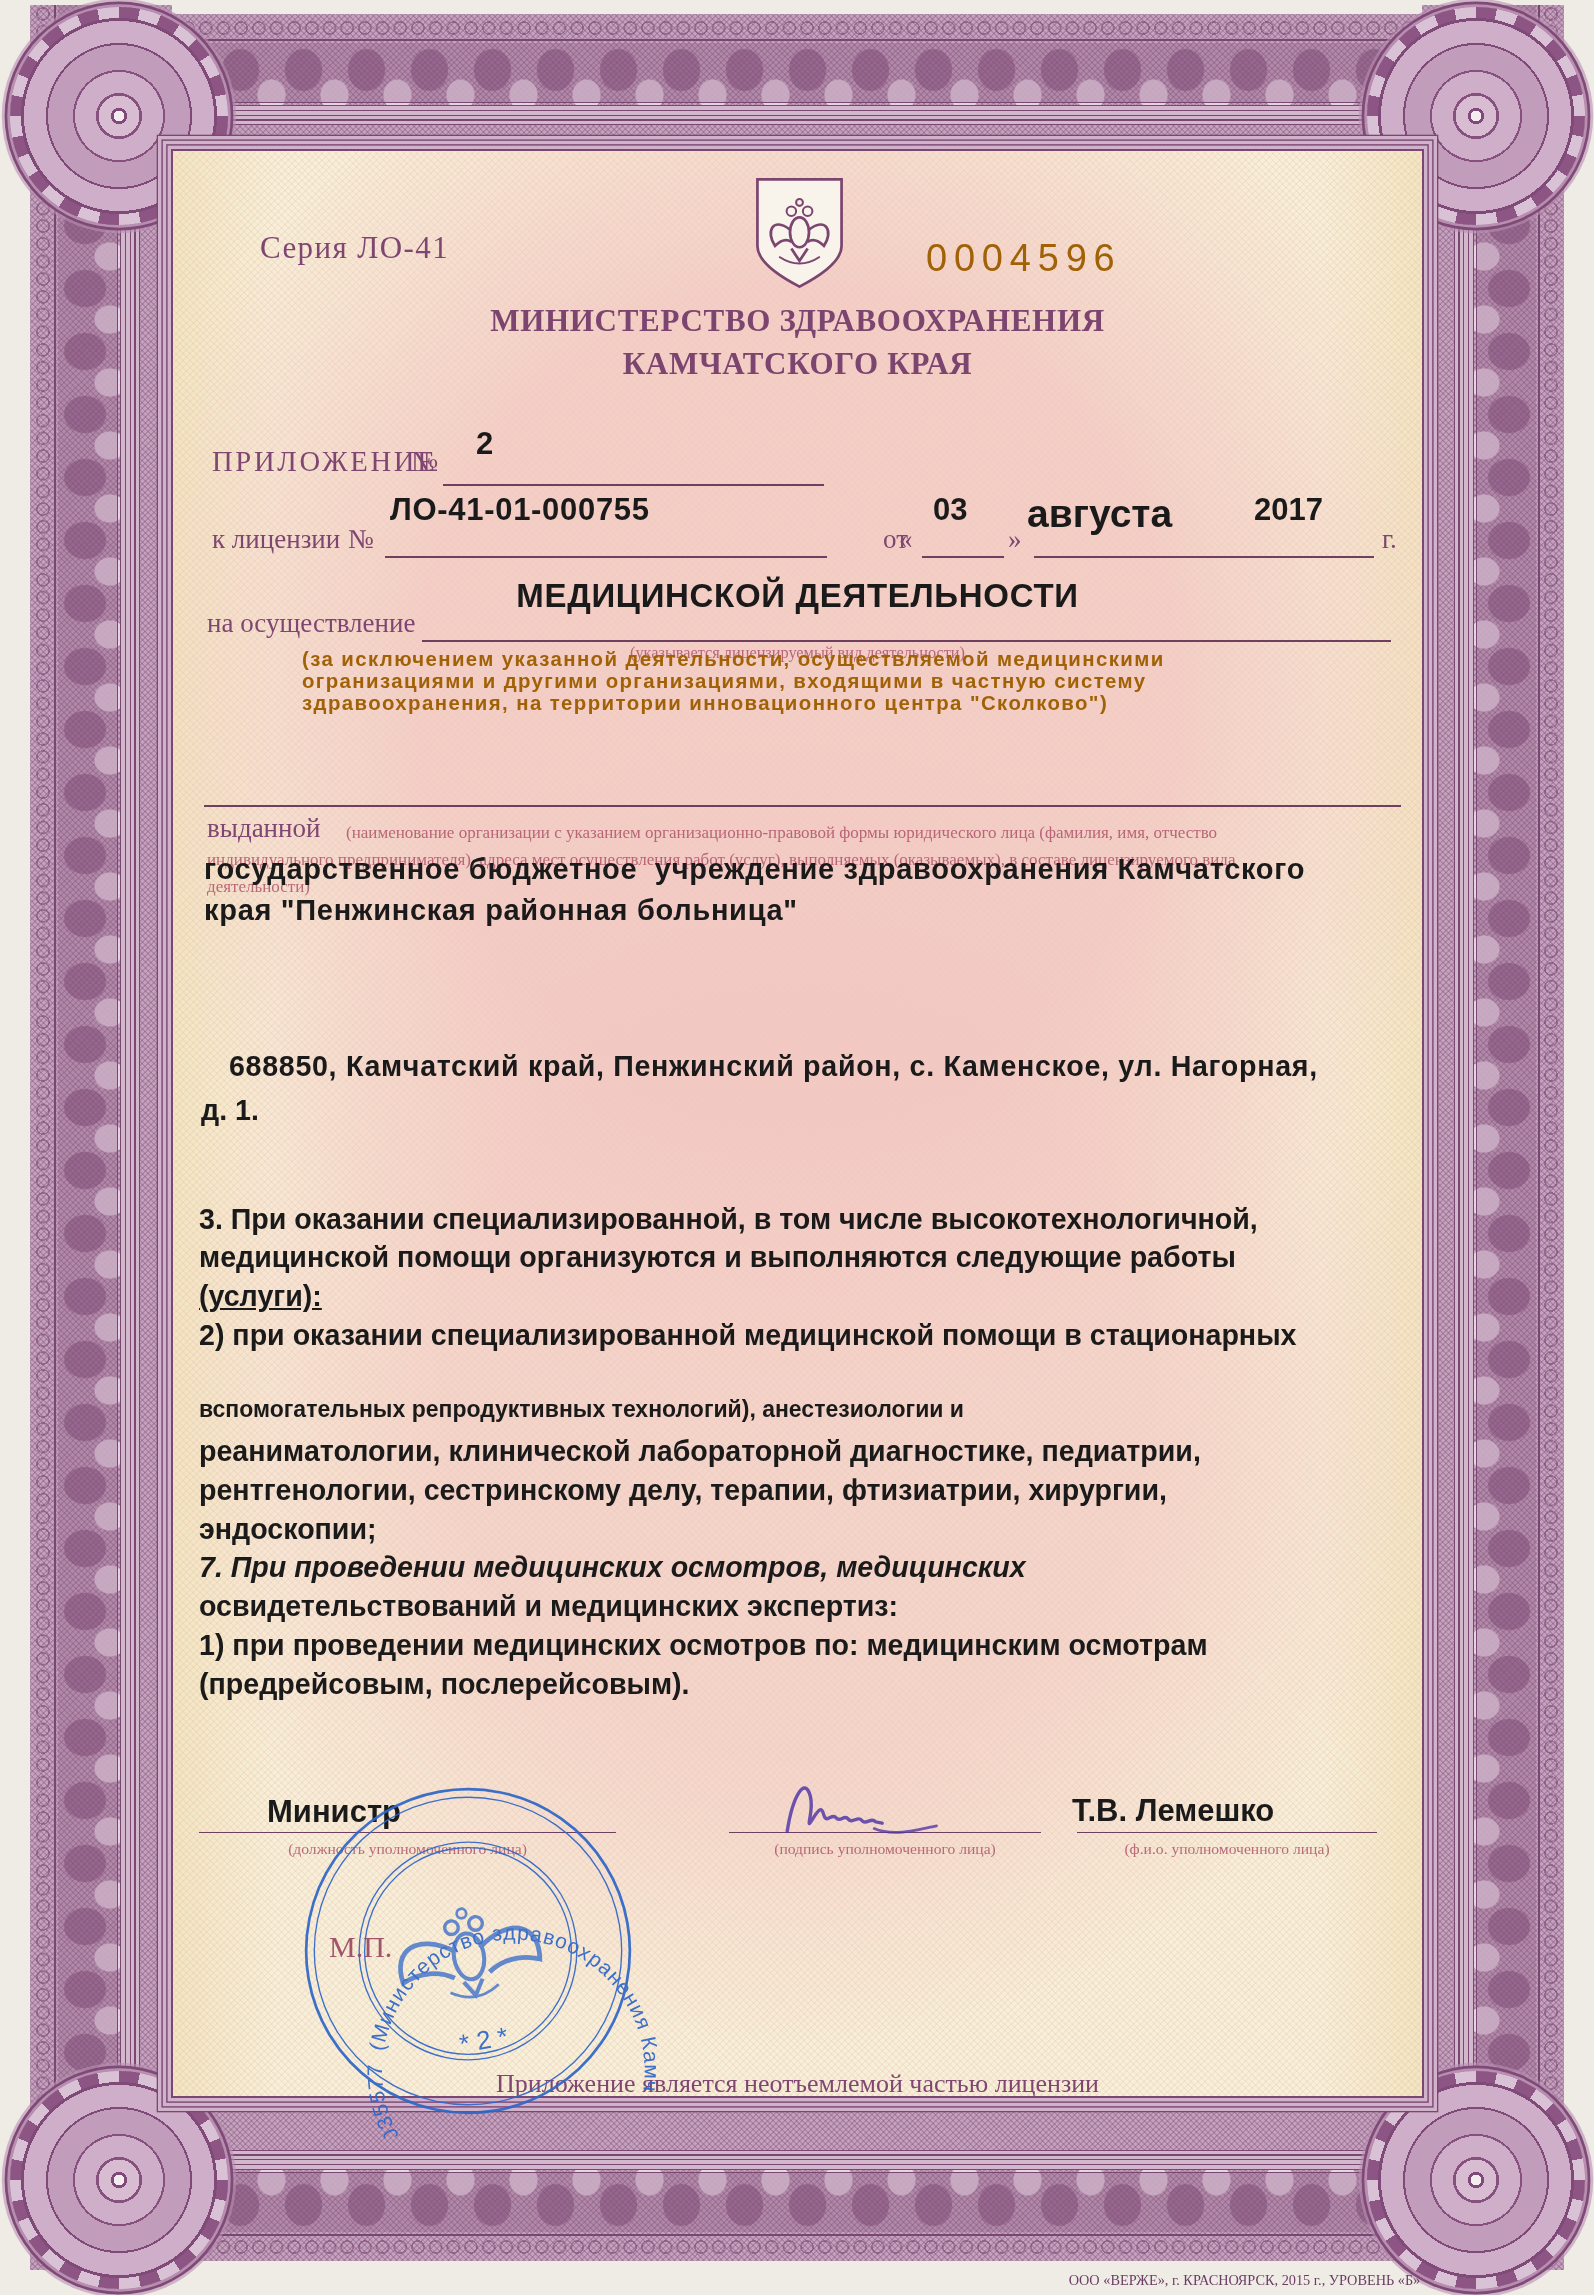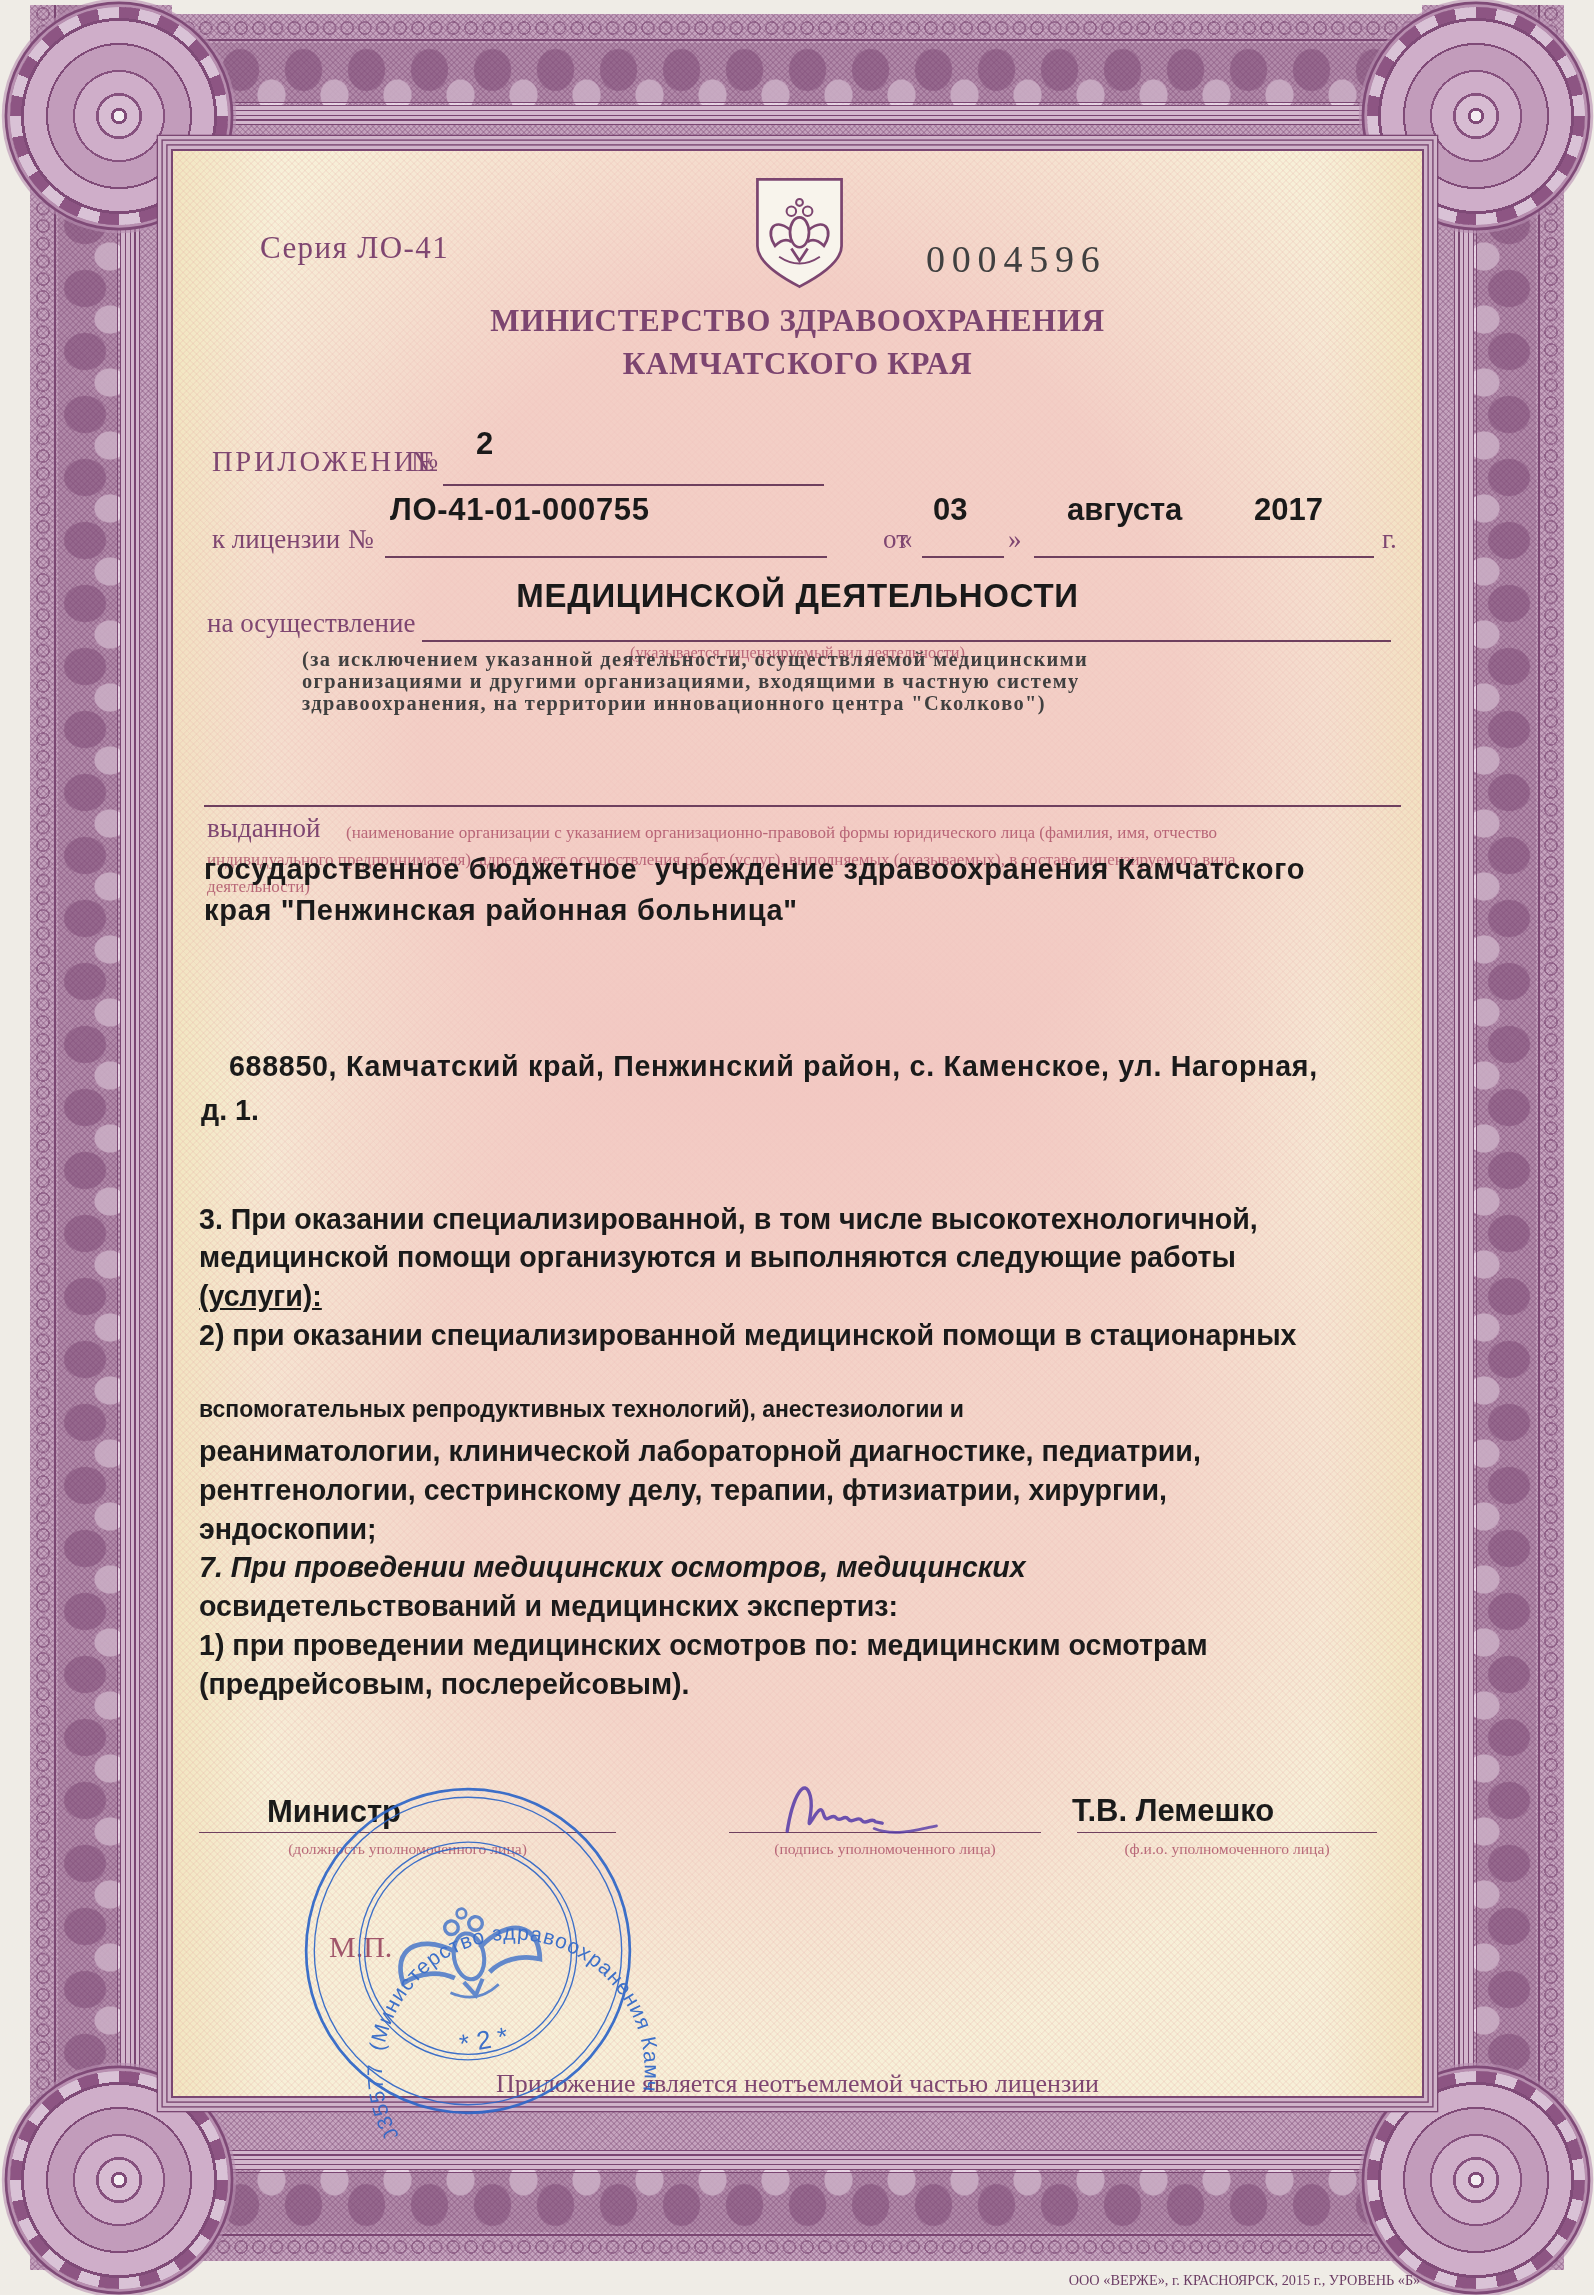--- a/index.html
+++ b/index.html
@@ -59,21 +59,21 @@
       linear-gradient(90deg,#f2e6c1 0,rgba(242,230,193,0) 102px),
       linear-gradient(-90deg,#f2e6c1 0,rgba(242,230,193,0) 102px);
     box-shadow:0 0 0 2px #7a4672,0 0 0 5.4px rgba(213,185,207,.95),0 0 0 6.8px #7a4672,0 0 0 10.2px rgba(213,185,207,.95),0 0 0 11.6px #7a4672,0 0 0 15px rgba(213,185,207,.95),0 0 0 16.3px #7a4672;
   }
 
   
   .abs{position:absolute;z-index:5;}
   .serif-label{font-family:"Liberation Serif",serif;color:#7f4671;}
   .title{font-family:"Liberation Serif",serif;color:#7c4570;font-weight:bold;letter-spacing:0.7px;}
   .typed{font-family:"Liberation Sans",sans-serif;font-weight:bold;color:#1a1a1a;}
-  .mono{font-family:Liberation Serif, serif;font-weight:bold;color:#404040;}
+  .mono{font-family:Liberation Sans, sans-serif;font-weight:bold;color:#a16207;}
   .hint{font-family:"Liberation Serif",serif;color:rgba(170,75,100,.8);}
   .fline{position:absolute;z-index:4;height:0;border-bottom:2px solid #6e3f5e;}
   .center-row{left:173px;width:1249px;text-align:center;}
   .pre{white-space:pre;}
 
   .stamp{position:absolute;left:298px;top:1781px;width:340px;height:340px;z-index:6;opacity:.92;transform:rotate(-10deg);}
   .sig-ink{position:absolute;left:775px;top:1766px;z-index:6;}
   .emblem{position:absolute;left:752px;top:175px;z-index:5;}
 </style>
 </head>
@@ -121,21 +121,21 @@
   <div class="abs serif-label" style="left:212px;top:524px;font-size:27px;">к лицензии</div>
   <div class="abs serif-label" style="left:348px;top:524px;font-size:27px;">№</div>
   <div class="abs typed" style="left:390px;top:492px;font-size:31px;letter-spacing:0.7px;">ЛО-41-01-000755</div>
   <div class="fline" style="left:385px;top:556px;width:442px;"></div>
 
   <div class="abs serif-label" style="left:861px;top:524px;font-size:27px;margin-left:22px;">от</div>
   <div class="abs serif-label" style="left:899px;top:524px;font-size:27px;">«</div>
   <div class="abs typed" style="left:933px;top:492px;font-size:31px;">03</div>
   <div class="fline" style="left:922px;top:556px;width:82px;"></div>
   <div class="abs serif-label" style="left:1008px;top:524px;font-size:27px;">»</div>
-  <div class="abs typed" style="left:1067px;top:492px;font-size:31px;">августа</div>
+  <div class="abs typed" style="left:1027px;top:492px;font-size:39px;">августа</div>
   <div class="abs typed" style="left:1254px;top:492px;font-size:31px;">2017</div>
   <div class="fline" style="left:1034px;top:556px;width:340px;"></div>
   <div class="abs serif-label" style="left:1382px;top:524px;font-size:27px;">г.</div>
 
   <div class="abs typed center-row" style="top:577px;font-size:33px;letter-spacing:0.7px;">МЕДИЦИНСКОЙ ДЕЯТЕЛЬНОСТИ</div>
   <div class="abs serif-label" style="left:207px;top:608px;font-size:27px;">на осуществление</div>
   <div class="fline" style="left:422px;top:640px;width:969px;"></div>
   <div class="abs hint center-row" style="top:643px;font-size:16.3px;">(указывается лицензируемый вид деятельности)</div>
 
   <div class="abs mono" style="left:302px;top:648px;font-size:20.4px;letter-spacing:1.4px;">(за исключением указанной деятельности, осуществляемой медицинскими</div>

